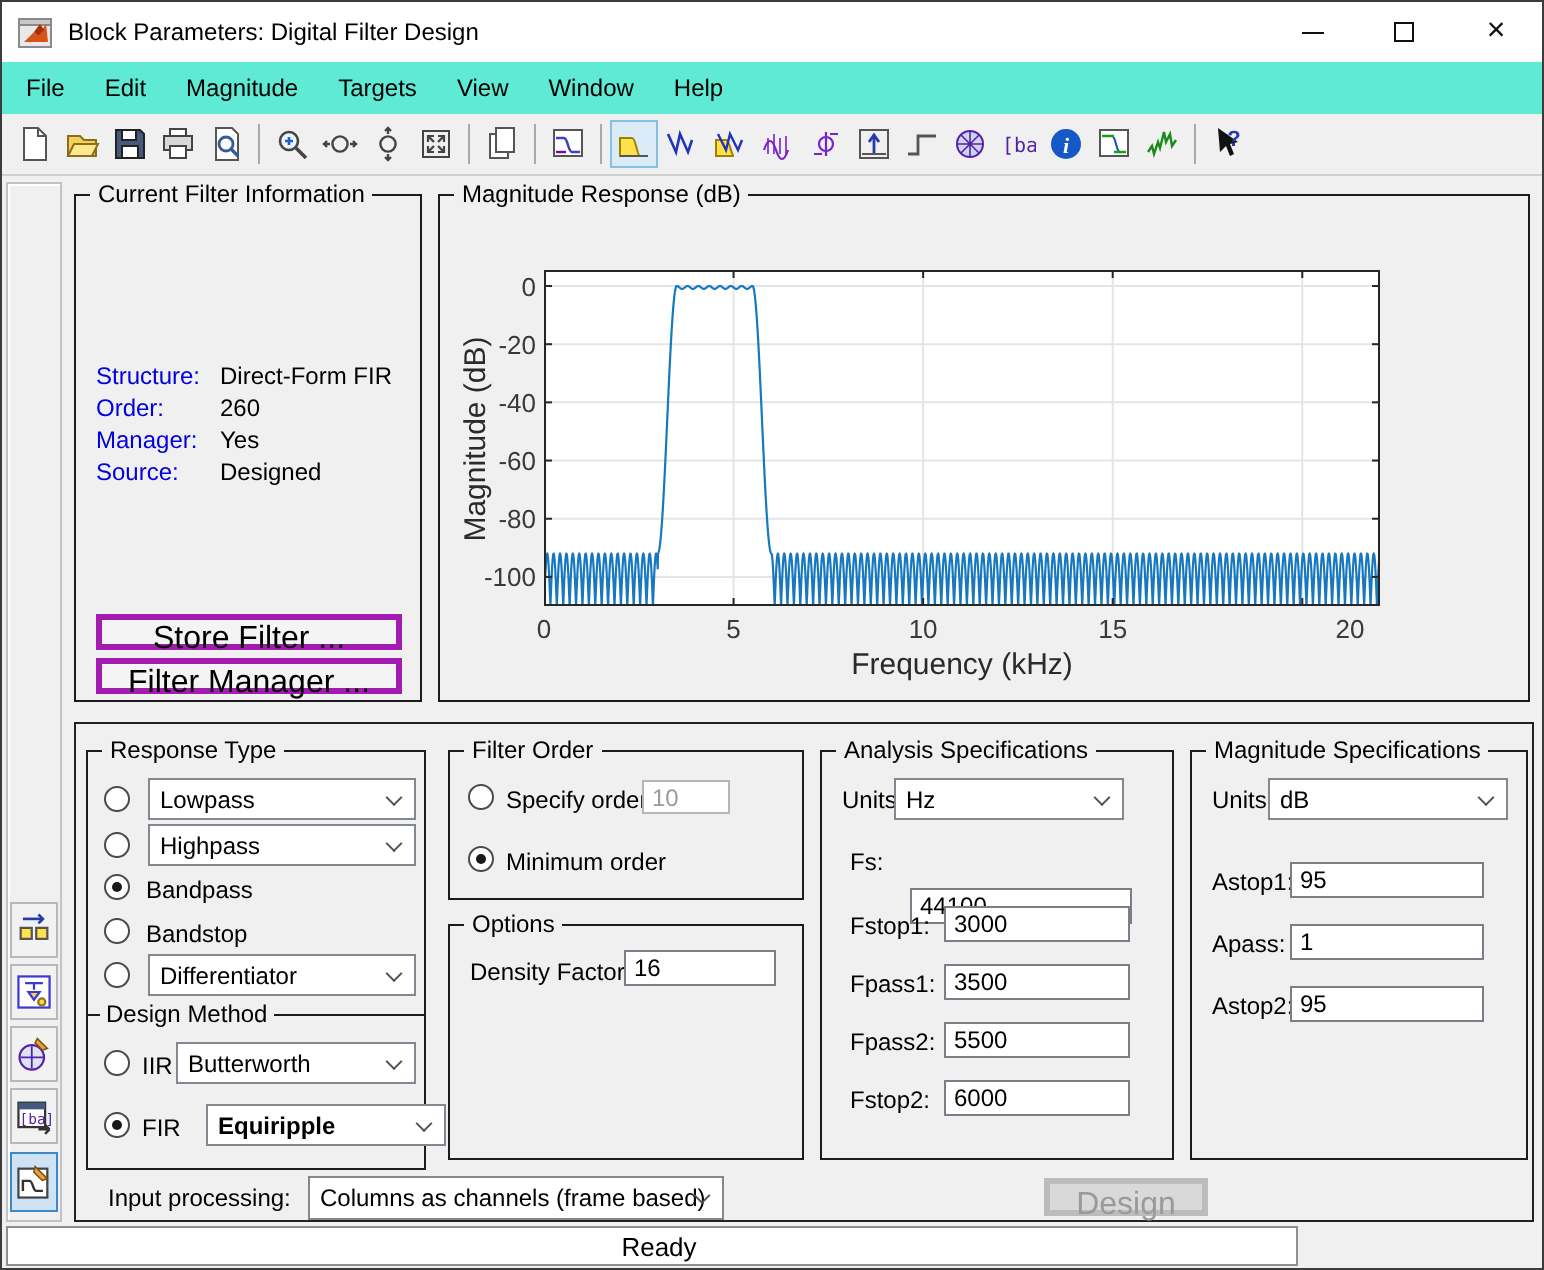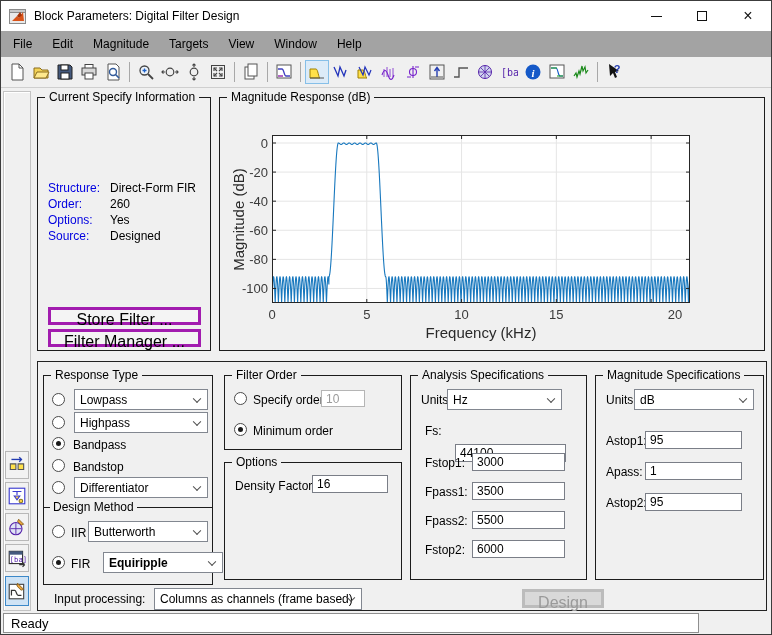--- a/index.html
+++ b/index.html
@@ -9,21 +9,21 @@
   
   .titlebar{position:absolute;left:0;top:0;width:100%;height:30px;background:#fff;display:flex;align-items:center;padding-left:8px;}
   .title-ico{width:17px;height:15px;margin-right:8px;}
   .title-text{font-size:12px;}
   .caption-btns{margin-left:auto;display:flex;height:100%;}
   .cap{width:46px;height:100%;display:flex;align-items:center;justify-content:center;cursor:default;}
   .min-glyph{width:11px;height:0;border-top:1px solid #111;display:block;}
   .max-glyph{width:10px;height:10px;border:1px solid #111;display:block;}
   .close-glyph{font-size:16px;line-height:1;color:#111;}
   
-  .menubar{position:absolute;left:0;top:30px;width:100%;height:26px;background:#a3a3a3;display:flex;align-items:center;padding-left:2px;}
+  .menubar{position:absolute;left:0;top:30px;width:100%;height:26px;background:#5eead4;display:flex;align-items:center;padding-left:2px;}
   .menu-item{padding:4px 10px;cursor:default;}
   
   .toolbar{position:absolute;left:0;top:56px;width:100%;height:31px;background:#f0f0f0;border-bottom:1px solid #cfcfcf;display:flex;align-items:center;padding-left:4px;}
   .tbtn{width:24px;height:24px;display:flex;align-items:center;justify-content:center;border:1px solid transparent;}
   .tbtn svg{width:18px;height:18px;}
   .tbtn.active{background:#dcebf8;border:1px solid #86bfe8;}
   .tsep{width:1px;height:20px;background:#a8a8a8;margin:0 4px;}
   
   .sidebar{position:absolute;left:2px;top:90px;width:28px;height:520px;background:#f0f0f0;border:1px solid #c3c3c3;box-shadow:inset 1px 1px 0 #fff;}
   .sbtn{position:absolute;left:1px;width:24px;height:28px;display:flex;align-items:center;justify-content:center;border:1px solid #b8b8b8;background:#f2f2f2;}
@@ -50,21 +50,21 @@
   #plot-svg{position:absolute;left:52px;top:37px;}
   .xtick{position:absolute;top:0;width:30px;text-align:center;font-size:13px;color:#3a3a3a;}
   .ytick{position:absolute;left:12px;width:36px;text-align:right;font-size:13px;color:#3a3a3a;}
   #xticklabels{position:absolute;left:0;top:209px;width:100%;height:16px;}
   #yticklabels{position:absolute;left:0;top:0;width:100%;height:100%;}
   .xlabel{position:absolute;left:181px;top:226px;width:160px;text-align:center;font-size:15px;color:#2a2a2a;}
   .ylabel{position:absolute;left:-66px;top:113px;width:168px;text-align:center;font-size:15px;color:#2a2a2a;transform:rotate(-90deg);}
   
   .fi-label{color:#0000e0;}
   
-  .statusbar{position:absolute;left:2px;top:612px;width:696px;height:20px;background:#fff;border:1px solid #8f8f8f;display:flex;align-items:center;padding-left:7px;font-size:13px;}
+  .statusbar{position:absolute;left:2px;top:612px;width:646px;height:20px;background:#fff;border:1px solid #8f8f8f;display:flex;align-items:center;padding-left:7px;font-size:13px;justify-content:center;}
 </style>
 </head>
 <body>
 
 <div class="window">
 
   <div class="titlebar">
     <svg class="title-ico" viewBox="0 0 17 15">
       <rect x="0.5" y="0.5" width="16" height="14" fill="#e9e9e9" stroke="#8a8a8a"></rect>
       <rect x="0.5" y="0.5" width="16" height="3" fill="#c8c8c8" stroke="#8a8a8a"></rect>
@@ -289,26 +289,26 @@
     <div class="sbtn active" style="top:484px;height:30px;">
         <svg viewBox="0 0 18 18">
           <rect x="2" y="3" width="13" height="13" fill="#fff" stroke="#444"></rect>
           <path d="M4 13V8.5h3c1.5 0 1.5 4.5 3 4.5h3" stroke="#333" fill="none" stroke-width="1.1"></path>
           <path d="M9.5 2l5.5 5.5-2.3 0.8-3.8-3.8z" fill="#e8a33d" stroke="#7a5210" stroke-width="0.7"></path>
         </svg>
       </div>
   </div>
 
   <div class="gbox" style="left:36px;top:96px;width:174px;height:254px;">
-    <span class="glabel">Current Specify Information</span>
+    <span class="glabel">Current Filter Information</span>
     <span class="lbl fi-label" style="left:10px;top:83px;">Structure:</span>
     <span class="lbl" style="left:72px;top:83px;">Direct-Form FIR</span>
     <span class="lbl fi-label" style="left:10px;top:99px;">Order:</span>
     <span class="lbl" style="left:72px;top:99px;">260</span>
-    <span class="lbl fi-label" style="left:10px;top:115px;">Options:</span>
+    <span class="lbl fi-label" style="left:10px;top:115px;">Manager:</span>
     <span class="lbl" style="left:72px;top:115px;">Yes</span>
     <span class="lbl fi-label" style="left:10px;top:131px;">Source:</span>
     <span class="lbl" style="left:72px;top:131px;">Designed</span>
     <div class="btn" style="left:10px;top:209px;width:153px;height:18px;">Store Filter ...</div>
     <div class="btn" style="left:10px;top:231px;width:153px;height:18px;">Filter Manager ...</div>
   </div>
 
   <div class="gbox plot-wrap">
     <span class="glabel">Magnitude Response (dB)</span>
     <svg id="plot-svg" width="418" height="168">

